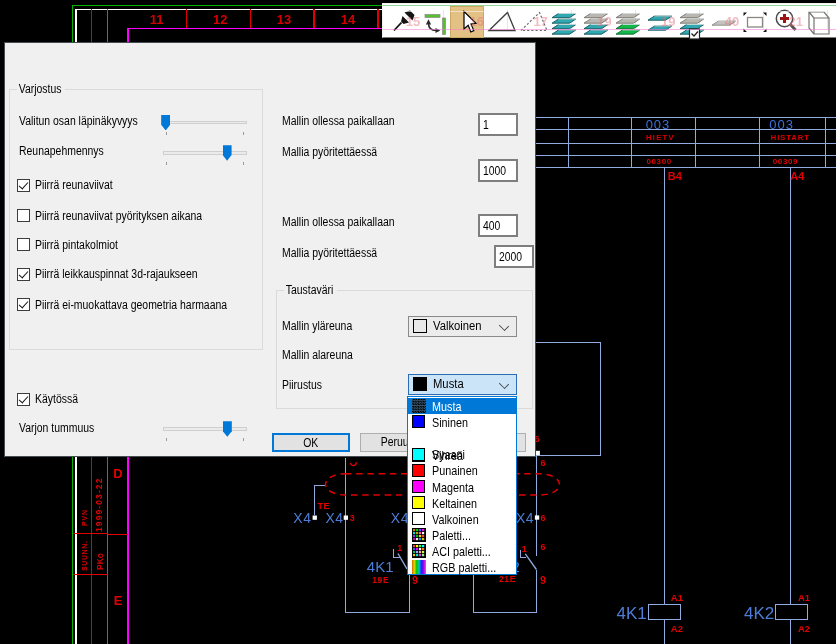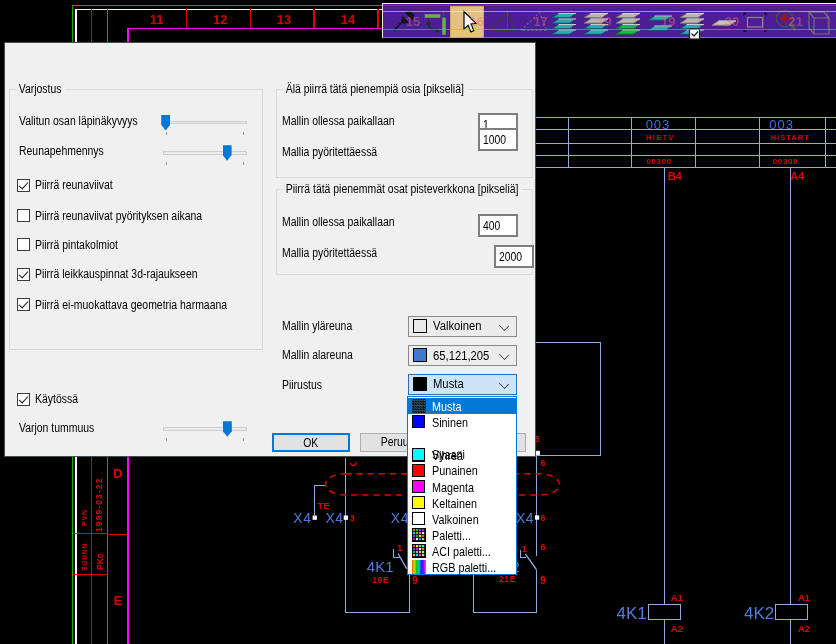--- a/index.html
+++ b/index.html
@@ -1,20 +1,20 @@
 <!DOCTYPE html>
 <html><head>
 <meta charset="utf-8">
 <style>
 html,body{margin:0;padding:0;background:#000;}
 #screen{position:relative;width:836px;height:644px;background:#000;overflow:hidden;
   font-family:"Liberation Sans",sans-serif;}
 .abs{position:absolute;}
 
-#toolbar{position:absolute;left:382px;top:3px;width:454px;height:33px;background:#4c1d95;
+#toolbar{position:absolute;left:382px;top:3px;width:454px;height:33px;background:#ffffff;
   border-top:1px solid #f4f2ee;border-left:1px solid #f4f2ee;border-bottom:1px solid #7e7a74;}
 .ghostnum{position:absolute;top:10px;z-index:3;font:bold 13px "Liberation Sans",sans-serif;color:rgba(226,110,124,0.46);}
 .ghostline{position:absolute;z-index:3;background:rgba(244,120,214,0.55);}
 .ghostv{position:absolute;z-index:3;background:rgba(228,104,120,0.22);}
 .icon{position:absolute;top:4px;width:28px;height:28px;overflow:visible;}
 #hot{position:absolute;left:67px;top:2px;width:32px;height:30px;background:#e3c185;border:1px solid #c9a961;}
 
 #dialog{position:absolute;left:4px;top:42px;width:530px;height:413px;background:#f0f0f0;
   border:1px solid #454e53;overflow:hidden;}
 #title{position:absolute;left:0;top:0;width:100%;height:29px;background:#5e6a71;}
@@ -141,21 +141,21 @@
 </svg>
 <div id="toolbar">
 <div class="ghostline" style="left:0;top:24.8px;width:454px;height:1.3px"></div>
 <div class="ghostline" style="left:0;top:6.8px;width:454px;height:1.2px;background:rgba(255,255,255,0.5)"></div>
       <div class="ghostline" style="left:0;top:0.8px;width:454px;height:1.4px;background:rgba(40,170,60,0.5)"></div>
 <div class="ghostnum" style="left:22.80000000000001px">15</div>
 <div class="ghostnum" style="left:86.60000000000002px">16</div>
 <div class="ghostnum" style="left:150.39999999999998px">17</div>
 <div class="ghostnum" style="left:214.20000000000005px">19</div>
 <div class="ghostnum" style="left:278.0px">19</div>
-<div class="ghostnum" style="left:341.79999999999995px">30</div>
+<div class="ghostnum" style="left:341.79999999999995px">40</div>
 <div class="ghostnum" style="left:405.6px">21</div>
 <div class="ghostv" style="left:60px;top:6px;width:1.2px;height:19px"></div>
 <div class="ghostv" style="left:124px;top:6px;width:1.2px;height:19px"></div>
 <div class="ghostv" style="left:188px;top:6px;width:1.2px;height:19px"></div>
 <div class="ghostv" style="left:252px;top:6px;width:1.2px;height:19px"></div>
 <div class="ghostv" style="left:316px;top:6px;width:1.2px;height:19px"></div>
 <div class="ghostv" style="left:380px;top:6px;width:1.2px;height:19px"></div>
 <div class="ghostv" style="left:444px;top:6px;width:1.2px;height:19px"></div>
 <div id="hot"></div>
 <svg class="icon" style="left:6px" viewBox="0 0 28 28">
@@ -241,25 +241,22 @@
         <path d="M17.2 16.2 L22.5 22" stroke="#55524e" stroke-width="2.8"></path>
       </svg>
 <svg class="icon" style="left:422px" viewBox="0 0 28 28">
         <path d="M9 10 H24 V26 H9 Z M9 10 L4 4 H19 L24 10 M4 4 V20 L9 26" fill="none" stroke="#77736d" stroke-width="1.2"></path>
       </svg>
 </div>
 <div id="dialog">
 <div class="grp" style="left:4.199999999999999px;top:46.400000000000006px;width:251.8px;height:259.1px">
         <span>Varjostus</span>
       </div>
-<div class="grp" style="left:270.5px;top:46.400000000000006px;width:255.5px;height:86.29999999999998px">
-        <span>Älä piirrä tätä pienempiä osia [pikseliä]</span>
-      </div>
-<div class="grp" style="left:270.5px;top:146.3px;width:255.5px;height:83.30000000000001px">
-        <span>Piirrä tätä pienemmät osat pisteverkkona [pikseliä]</span>
+<div class="grp" style="left:270.5px;top:247.39999999999998px;width:255.5px;height:116.60000000000002px">
+        <span>Taustaväri</span>
       </div>
 <div class="lbl" style="left:13.7px;top:71px">Valitun osan läpinäkyvyys</div>
 <div class="lbl" style="left:13.7px;top:101px">Reunapehmennys</div>
 <div class="track" style="left:157.5px;top:77.8px"></div>
 <div class="thumb" style="left:156.2px;top:71.9px"></div>
 <div class="tick" style="left:161px;top:88.8px"></div>
 <div class="tick" style="left:237.5px;top:88.80000000000001px"></div>
 <div class="track" style="left:157.5px;top:108.1px"></div>
 <div class="thumb" style="left:217.6px;top:102.2px"></div>
 <div class="tick" style="left:161px;top:119.1px"></div>
@@ -290,31 +287,26 @@
 <div class="lbl" style="left:29.5px;top:349.4px">Käytössä</div>
 <div class="lbl" style="left:13.7px;top:378px">Varjon tummuus</div>
 <div class="lbl" style="left:277.3px;top:71px">Mallin ollessa paikallaan</div>
 <div class="lbl" style="left:277.3px;top:101.69999999999999px">Mallia pyöritettäessä</div>
 <div class="lbl" style="left:277.3px;top:171.6px">Mallin ollessa paikallaan</div>
 <div class="lbl" style="left:277.3px;top:202.6px">Mallia pyöritettäessä</div>
 <div class="lbl" style="left:277.3px;top:276px">Mallin yläreuna</div>
 <div class="lbl" style="left:277.3px;top:305px">Mallin alareuna</div>
 <div class="lbl" style="left:277.3px;top:334.5px">Piirustus</div>
 <div class="inp" style="left:473px;top:69.6px"><span>1</span></div>
-<div class="inp" style="left:473px;top:85px"><span>1000</span></div>
+<div class="inp" style="left:473px;top:116px"><span>1000</span></div>
 <div class="inp" style="left:473px;top:170.8px"><span>400</span></div>
 <div class="inp" style="left:489px;top:202.1px"><span>2000</span></div>
 <div class="combo" style="top:272.7px">
         <div class="sw" style="background:#e9e9e9"></div>
         <div class="tx">Valkoinen</div>
-        <div class="chev"></div>
-      </div>
-<div class="combo" style="top:302px">
-        <div class="sw" style="background:#4179cd"></div>
-        <div class="tx">65,121,205</div>
         <div class="chev"></div>
       </div>
 <div class="combo" style="top:330.8px;background:#cce4f7;border-color:#2a6db5">
         <div class="sw" style="background:#000"></div>
         <div class="tx">Musta</div>
         <div class="chev"></div>
       </div>
 <div class="btn" style="left:266.6px;border:2px solid #0078d7"><span>OK</span></div>
 <div class="btn" style="left:354.6px"><span>Peruuta</span></div>
 <div class="btn" style="left:442.6px"><span>Käytä</span></div>

